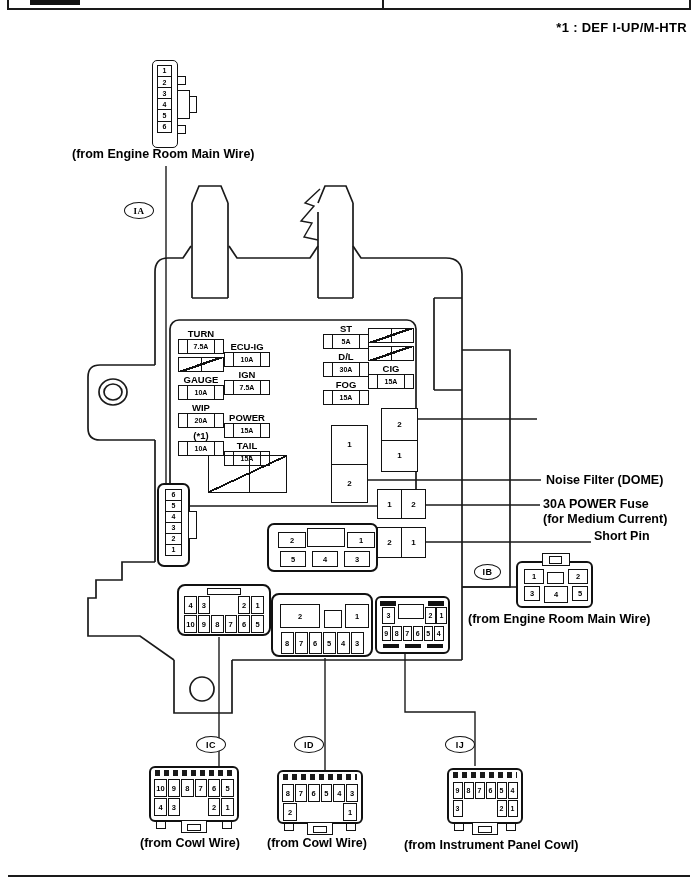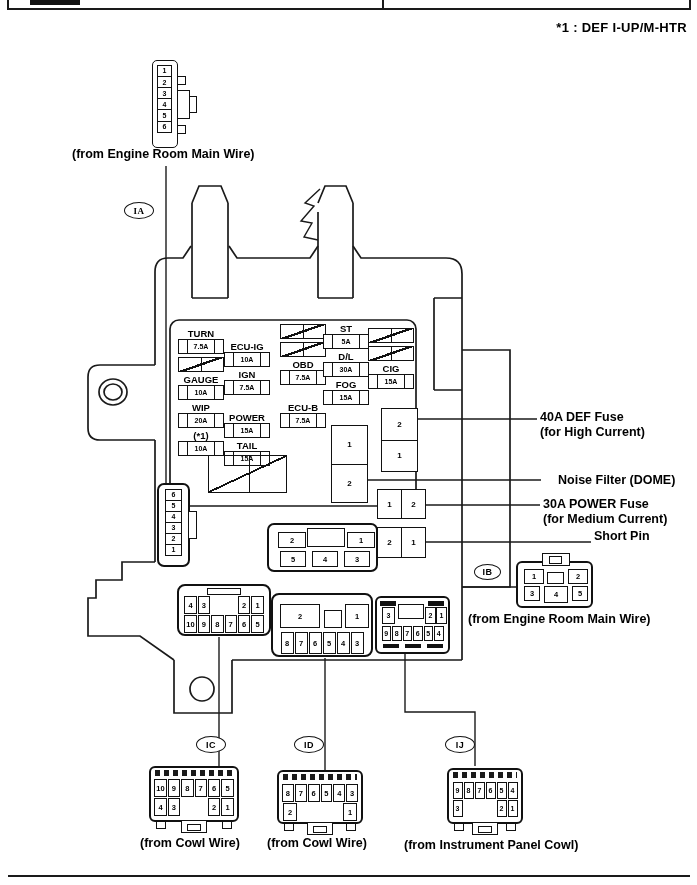--- a/index.html
+++ b/index.html
@@ -215,50 +215,20 @@
           <span class="amp">15A</span>
         </div>
     </div>
       <div class="fuse-item">
       <div class="fuse-label">TAIL</div>
       <div class="fuse-box">
           <span class="amp">15A</span>
         </div>
     </div>
     </div>
-  <div class="fusecol" style="left:280px; top:324px;">
-      <div class="fuse-item blank">
-
-      <div class="fuse-box">
-          <span class="amp"></span>
-        </div>
-    </div>
-      <div class="fuse-item blank">
-
-      <div class="fuse-box">
-          <span class="amp"></span>
-        </div>
-    </div>
-      <div class="fuse-item">
-      <div class="fuse-label">OBD</div>
-      <div class="fuse-box">
-          <span class="amp">7.5A</span>
-        </div>
-    </div>
-      <div class="fuse-item spacer">
-      
-      
-    </div>
-      <div class="fuse-item">
-      <div class="fuse-label">ECU-B</div>
-      <div class="fuse-box">
-          <span class="amp">7.5A</span>
-        </div>
-    </div>
-    </div>
   <div class="fusecol" style="left:368px; top:328px;">
       <div class="fuse-item blank">
 
       <div class="fuse-box">
           <span class="amp"></span>
         </div>
     </div>
       <div class="fuse-item blank">
 
       <div class="fuse-box">
@@ -383,25 +353,21 @@
     <div class="pinrow r2">
         <span class="cell">9</span>
         <span class="cell">8</span>
         <span class="cell">7</span>
         <span class="cell">6</span>
         <span class="cell">5</span>
         <span class="cell">4</span>
       </div>
   </div>
 
-  <div class="callout" style="left:540px; top:410px;">
-    <div>40A DEF Fuse</div>
-    <div>(for High Current)</div>
-  </div>
-  <div class="callout" style="left:558px; top:473px;">
+  <div class="callout" style="left:546px; top:473px;">
     <div>Noise Filter (DOME)</div>
   </div>
   <div class="callout" style="left:543px; top:497px;">
     <div>30A POWER Fuse</div>
     <div>(for Medium Current)</div>
   </div>
   <div class="callout" style="left:594px; top:529px;">
     <div>Short Pin</div>
   </div>
 

